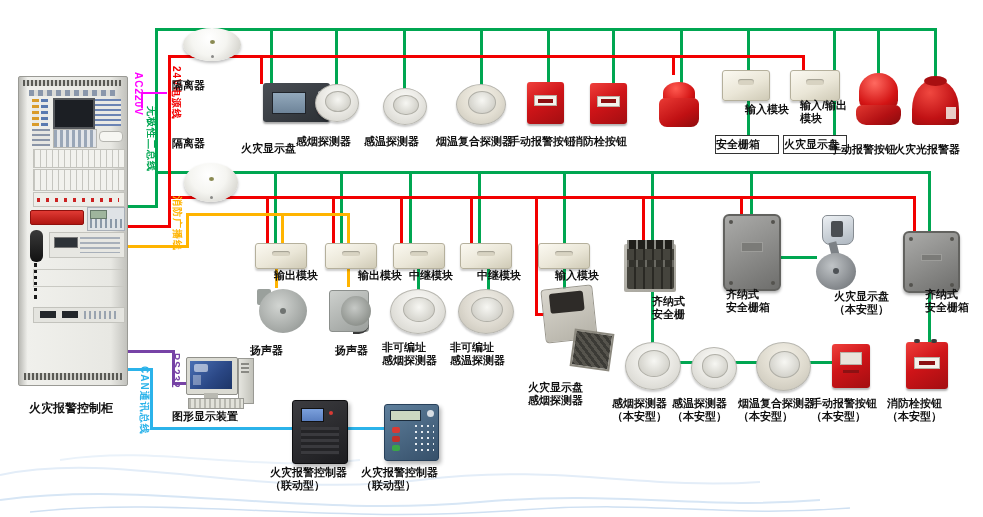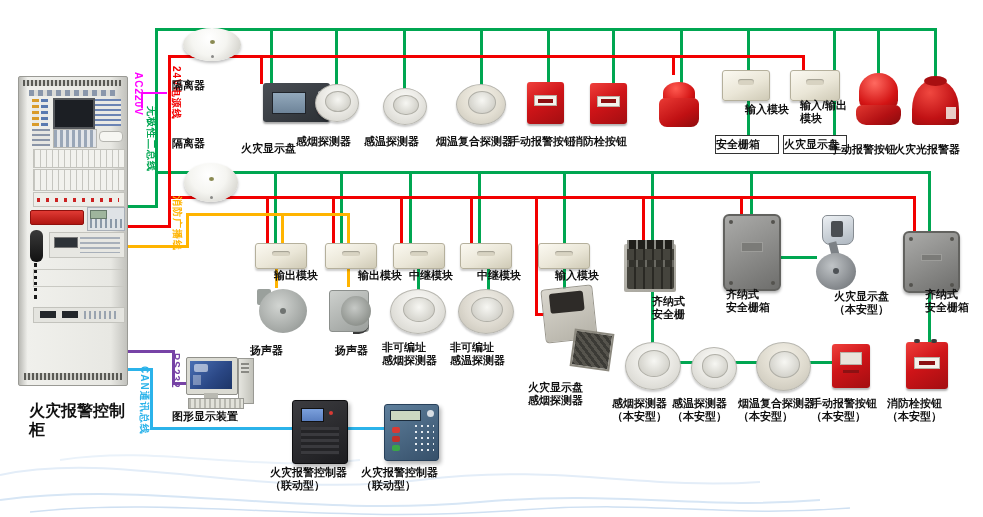--- a/index.html
+++ b/index.html
@@ -147,21 +147,21 @@
       <div style="position:absolute;left:30px;top:4px;width:40px;height:16px;background:repeating-linear-gradient(#a8b0ba 0 2px,#e7e7e2 2px 5px)"></div>
     </div>
     <div style="position:absolute;left:14px;top:192px;width:90px;height:16px;background:#ececе7;border:1px solid #c9c9c3"></div>
     <div style="position:absolute;left:14px;top:230px;width:90px;height:14px;background:#e4e4df;border:1px solid #c3c3bd">
       <div style="position:absolute;left:6px;top:3px;width:16px;height:7px;background:#23272b"></div>
       <div style="position:absolute;left:28px;top:3px;width:16px;height:7px;background:#23272b"></div>
       <div style="position:absolute;left:50px;top:3px;width:34px;height:8px;background:repeating-linear-gradient(90deg,#9aa4b0 0 2px,#e4e4df 2px 5px)"></div>
     </div>
     <div style="position:absolute;left:5px;top:296px;width:98px;height:7px;background:repeating-linear-gradient(90deg,#5a5a55 0 2px,#cfcfca 2px 4px)"></div>
   </div>
-  <div class="lbl" style="left:29px;top:401px;width:110px;font-size:16px">火灾报警控制柜</div>
+  <div class="lbl" style="left:29px;top:401px;width:110px;font-size:12px">火灾报警控制柜</div>
 
   <div class="vlbl" style="left: 143px; top: 72px; color: rgb(255, 0, 255);">AC220V</div>
   <div class="vlbl" style="left: 156px; top: 106px; color: rgb(0, 166, 81);">无极性二总线</div>
   <div class="vlbl" style="left: 181px; top: 66px; color: rgb(242, 0, 0);">24V电源线</div>
   <div class="vlbl" style="left: 182px; top: 196px; color: rgb(255, 180, 0);">消防广播线</div>
   <div class="vlbl" style="left: 180px; top: 353px; color: rgb(119, 67, 166);">RS232</div>
   <div class="vlbl" style="left: 149px; top: 366px; color: rgb(43, 179, 234);">CAN通讯总线</div>
 
   <div class="dev disc" style="left:183px;top:28px;width:58px;height:33px">
     <span class="pip"></span>

